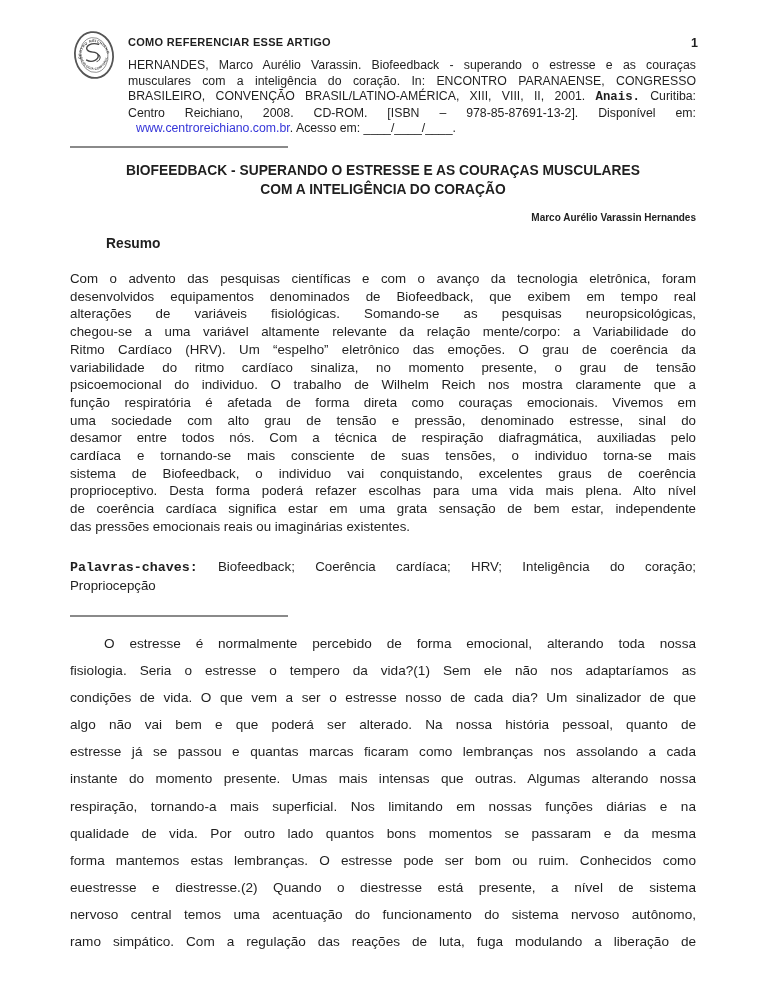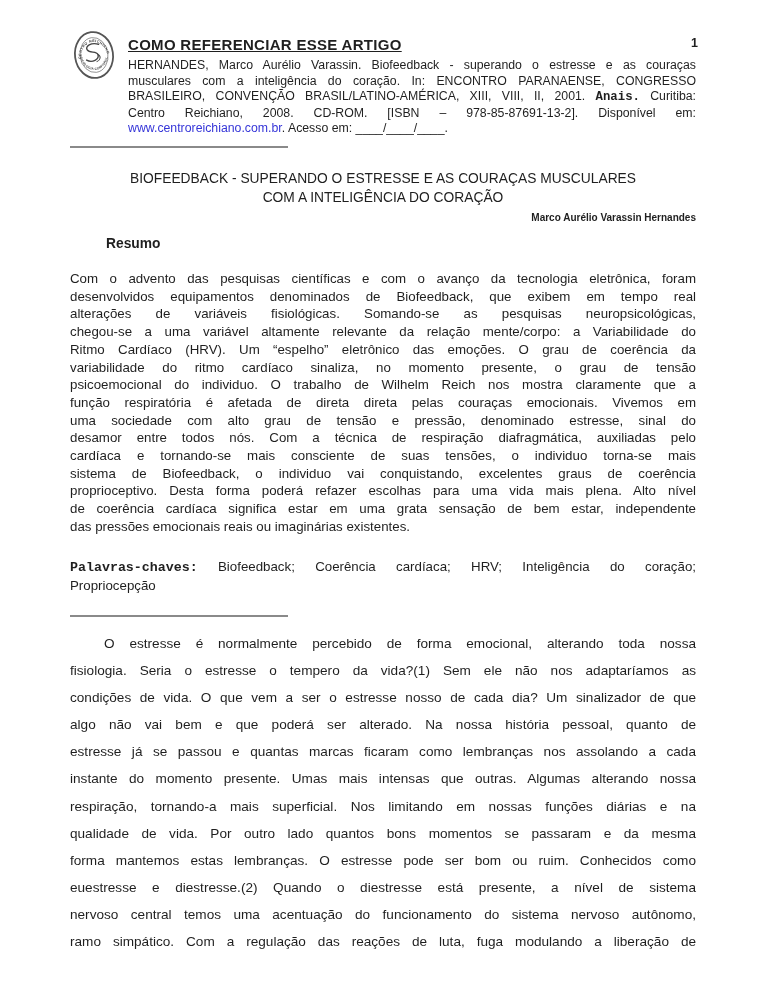--- a/index.html
+++ b/index.html
@@ -7,42 +7,42 @@
     position:relative; width:768px; height:994px; background:#fff;
     font-family:"Liberation Sans","DejaVu Sans",sans-serif;
     color:var(--text,#1f1f1f); overflow:hidden;
   }
   .abs { position:absolute; }
 
   
   .tline { text-align:justify; text-align-last:justify; }
   .no-stretch-last .tline:last-child { text-align-last:left; }
   .bold { font-weight:bold;font-family:Liberation Mono, monospace; }
-  .link { color:var(--link,#3535d8); }
+  .link { color:var(--link,#3535d8);margin-left:8px; }
 
   
   .logo { left:72px; top:28px; }
   .cite-head {
-    left:128px; top:36px; font-size:15px; font-weight:bold;
-    letter-spacing:0.3px; text-decoration:underline;
+    left:128px; top:36px; font-size:11px; font-weight:bold;
+    letter-spacing:0.3px; 
   }
   .page-num { top:36px; right:70px; font-size:12.5px; font-weight:bold; }
   .citation {
     left:128px; top:58px; width:568px;
     font-size:12.3px; line-height:15.6px;
   }
 
   .divider { left:70px; width:218px; height:2px; background:var(--divider,#8a8a8a); }
   .divider1 { top:146px; }
   .divider2 { top:615px; }
 
   
   .article-title {
     left:70px; top:162px; width:626px;
-    font-size:13.8px; font-weight:normal; line-height:18.5px;margin-top:8px;
+    font-size:13.8px; font-weight:bold; line-height:18.5px;
   }
   .article-title .tline { text-align:center; text-align-last:center; }
   .author {
     left:70px; top:212px; width:626px; text-align:right;
     font-size:10px; font-weight:bold;
   }
   .resumo { left:70px; top:236px; font-size:13.8px; font-weight:bold;padding-left:36px; }
 
   .abstract {
     left:70px; top:270px; width:626px;
@@ -103,21 +103,21 @@
   <div class="abs resumo">Resumo</div>
 
   <div class="abs abstract no-stretch-last">
       <div class="tline"><span>Com o advento das pesquisas científicas e com o avanço da tecnologia eletrônica, foram</span></div>
       <div class="tline"><span>desenvolvidos equipamentos denominados de Biofeedback, que exibem em tempo real</span></div>
       <div class="tline"><span>alterações de variáveis fisiológicas. Somando-se as pesquisas neuropsicológicas,</span></div>
       <div class="tline"><span>chegou-se a uma variável altamente relevante da relação mente/corpo: a Variabilidade do</span></div>
       <div class="tline"><span>Ritmo Cardíaco (HRV). Um “espelho” eletrônico das emoções. O grau de coerência da</span></div>
       <div class="tline"><span>variabilidade do ritmo cardíaco sinaliza, no momento presente, o grau de tensão</span></div>
       <div class="tline"><span>psicoemocional do individuo. O trabalho de Wilhelm Reich nos mostra claramente que a</span></div>
-      <div class="tline"><span>função respiratória é afetada de direta direta pelas couraças emocionais. Vivemos em</span></div>
+      <div class="tline"><span>função respiratória é afetada de forma direta como couraças emocionais. Vivemos em</span></div>
       <div class="tline"><span>uma sociedade com alto grau de tensão e pressão, denominado estresse, sinal do</span></div>
       <div class="tline"><span>desamor entre todos nós. Com a técnica de respiração diafragmática, auxiliadas pelo</span></div>
       <div class="tline"><span>cardíaca e tornando-se mais consciente de suas tensões, o individuo torna-se mais</span></div>
       <div class="tline"><span>sistema de Biofeedback, o individuo vai conquistando, excelentes graus de coerência</span></div>
       <div class="tline"><span>proprioceptivo. Desta forma poderá refazer escolhas para uma vida mais plena. Alto nível</span></div>
       <div class="tline"><span>de coerência cardíaca significa estar em uma grata sensação de bem estar, independente</span></div>
       <div class="tline"><span>das pressões emocionais reais ou imaginárias existentes.</span></div>
     </div>
 
   <div class="abs keywords no-stretch-last">

